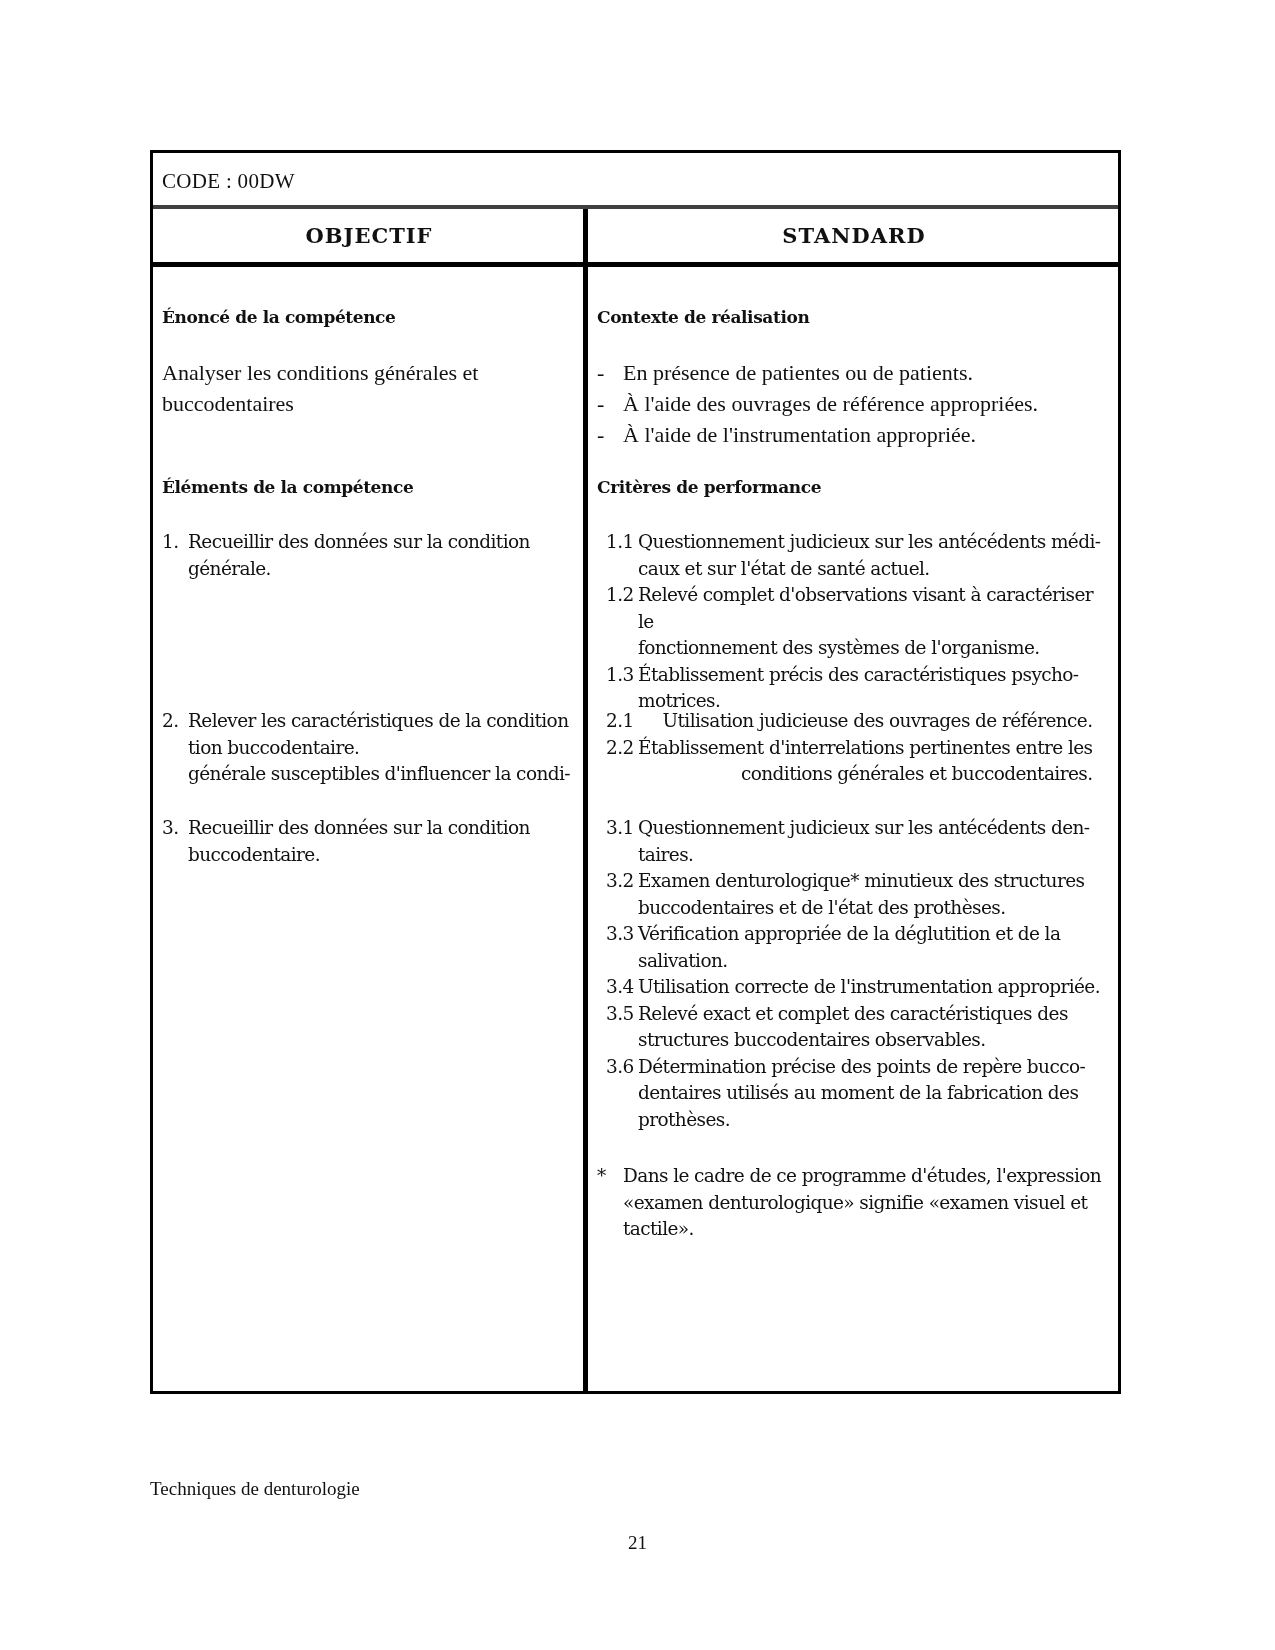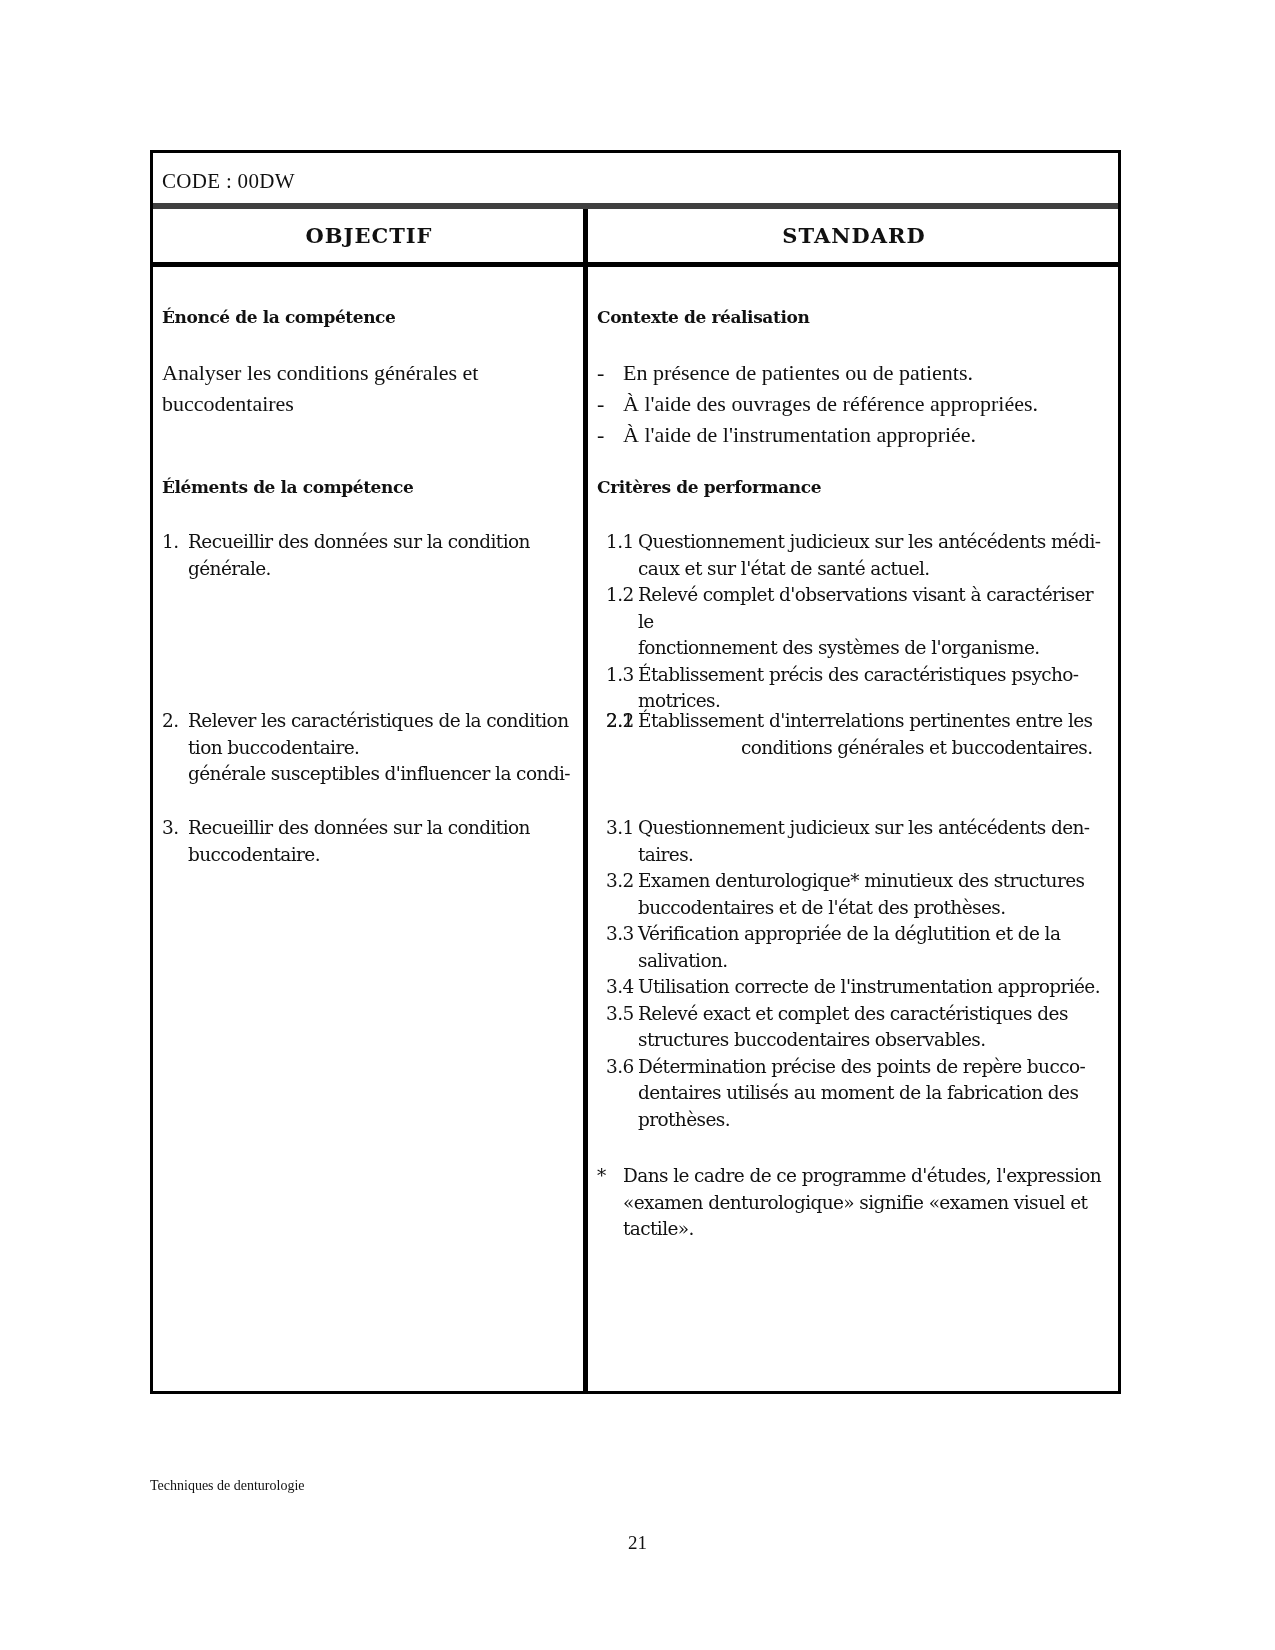--- a/index.html
+++ b/index.html
@@ -1,38 +1,38 @@
 <!DOCTYPE html>
 <html><head>
 <meta charset="utf-8">
 <style>
   html, body { margin:0; padding:0; background:#ffffff; }
   body { width:1275px; height:1650px; position:relative; font-family:"DejaVu Serif", serif; color:#111; }
   .box { position:absolute; left:150px; top:150px; width:971px; height:1244px; border:3px solid #000; box-sizing:border-box; }
-  .code-row { position:absolute; left:0; top:0; right:0; height:56px; border-bottom:6px solid #404040; box-sizing:border-box; }
+  .code-row { position:absolute; left:0; top:0; right:0; height:56px; border-bottom:4px solid #404040; box-sizing:border-box; }
   .code-text { position:absolute; left:9px; top:16px; font-size:21px; font-family:"Liberation Serif", serif; letter-spacing:0.3px; }
   .hdr-row { position:absolute; left:0; top:56px; right:0; height:58px; border-bottom:5px solid #000; box-sizing:border-box; }
   .hdr { position:absolute; top:14px; font-size:21px; font-weight:bold; font-family:"DejaVu Serif", serif; letter-spacing:1px; text-align:center; }
   .hdr.left { left:0; width:432px; }
   .hdr.right { left:437px; right:0; }
   .divider { position:absolute; left:430px; top:56px; bottom:0; width:5px; background:#000; }
   .col { position:absolute; top:114px; bottom:0; }
   .col.left { left:9px; width:418px; }
   .col.right { left:444px; right:6px; }
   .h { position:absolute; font-weight:bold; font-size:17px; font-family:"DejaVu Serif", serif; letter-spacing:-0.4px; }
   .big { position:absolute; font-size:22px; font-family:"Liberation Serif", serif; line-height:31px; }
   .item { position:absolute; font-size:18.5px; font-family:"DejaVu Serif", serif; line-height:26.5px; letter-spacing:-0.6px; }
   .txt { display:block; }
   .ctx-line { display:block; position:relative; padding-left:26px; }
   .ctx-line .dash { position:absolute; left:0; }
   .crit { display:block; position:relative; padding-left:41px; }
   .crit .n { position:absolute; left:9px; }
   .el { display:block; position:relative; padding-left:26px; }
   .el .n { position:absolute; left:0; }
-  .footer-text { position:absolute; left:150px; top:1478px; font-size:14px; font-family:"Liberation Serif", serif; }
+  .footer-text { position:absolute; left:150px; top:1478px; font-size:19px; font-family:"Liberation Serif", serif; }
   .page-num { position:absolute; left:0; right:0; top:1532px; text-align:center; font-size:19px; font-family:"Liberation Serif", serif; }
 </style>
 </head>
 <body>
 
 <div class="box">
   <div class="code-row">
     <span class="code-text">CODE : 00DW</span>
   </div>
   <div class="hdr-row">
@@ -76,21 +76,21 @@
     <div class="item" style="top:262px;">
       <span class="crit"><span class="n">1.1</span><span>Questionnement judicieux sur les antécédents médi-</span></span>
       <span class="crit"><span>caux et sur l'état de santé actuel.</span></span>
       <span class="crit"><span class="n">1.2</span><span>Relevé complet d'observations visant à caractériser le</span></span>
       <span class="crit"><span>fonctionnement des systèmes de l'organisme.</span></span>
       <span class="crit"><span class="n">1.3</span><span>Établissement précis des caractéristiques psycho-</span></span>
       <span class="crit"><span>motrices.</span></span>
     </div>
 
     <div class="item" style="top:441px;text-align:right;">
-      <span class="crit"><span class="n">2.1</span></span>
+      <span class="crit"><span class="n">2.1</span><span>Utilisation judicieuse des ouvrages de référence.</span></span>
       <span class="crit"><span class="n">2.2</span><span>Établissement d'interrelations pertinentes entre les</span></span>
       <span class="crit"><span>conditions générales et buccodentaires.</span></span>
     </div>
 
     <div class="item" style="top:548px;">
       <span class="crit"><span class="n">3.1</span><span>Questionnement judicieux sur les antécédents den-</span></span>
       <span class="crit"><span>taires.</span></span>
       <span class="crit"><span class="n">3.2</span><span>Examen denturologique* minutieux des structures</span></span>
       <span class="crit"><span>buccodentaires et de l'état des prothèses.</span></span>
       <span class="crit"><span class="n">3.3</span><span>Vérification appropriée de la déglutition et de la</span></span>

